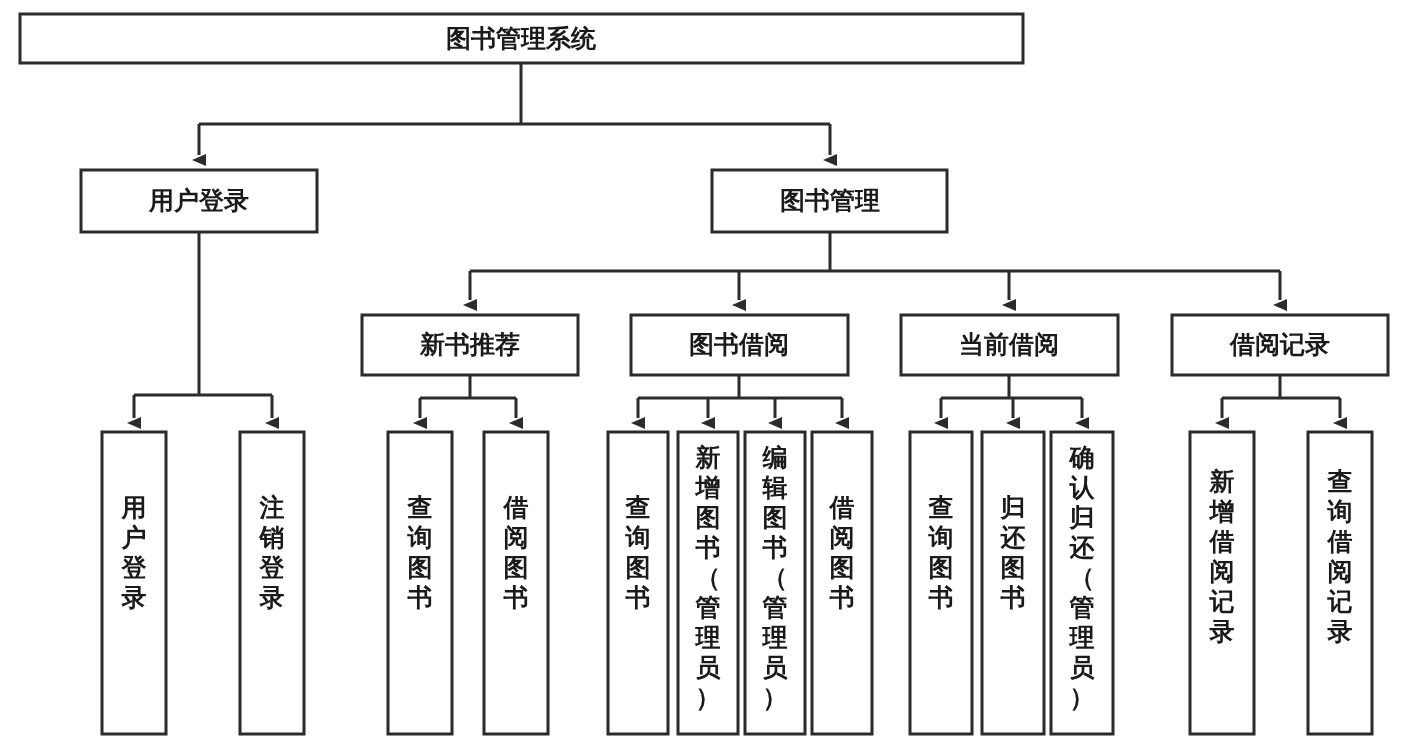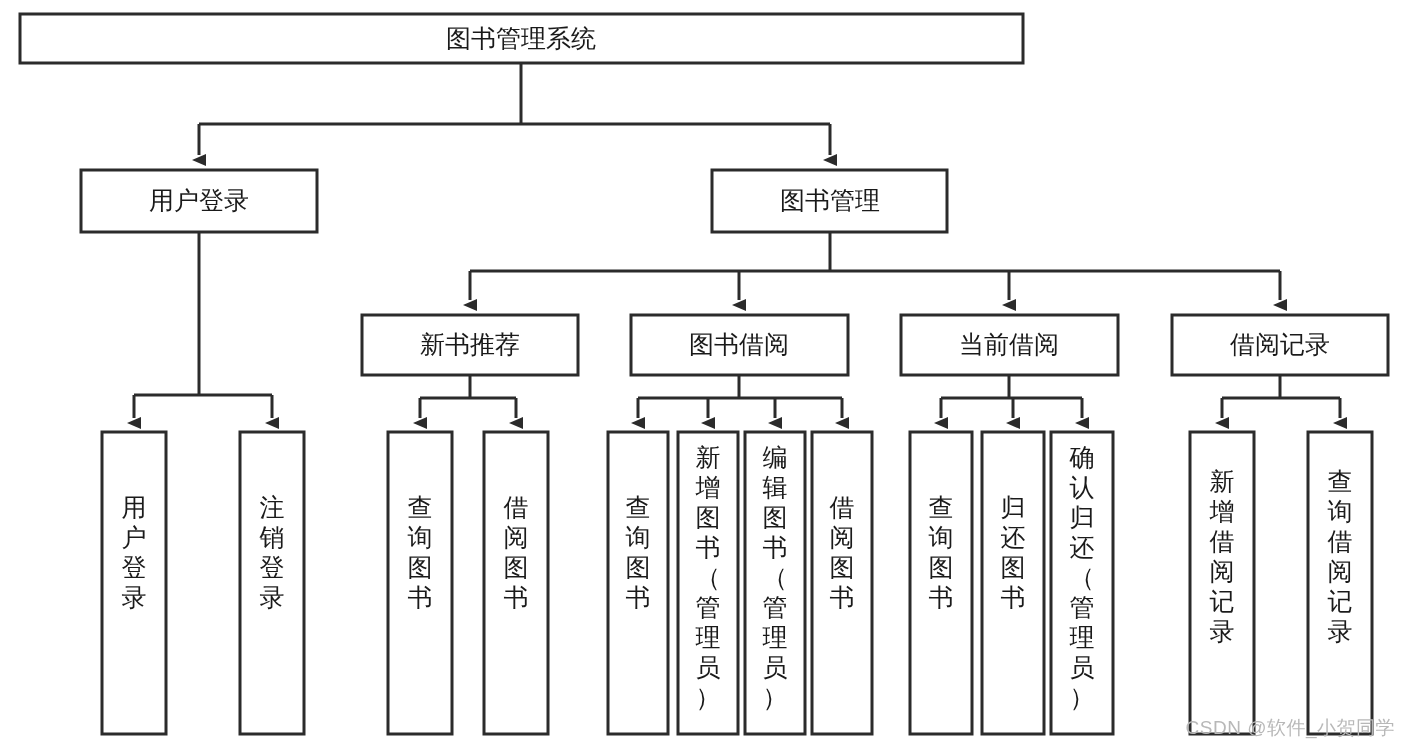--- a/index.html
+++ b/index.html
@@ -11,20 +11,21 @@
     width: 1405px;
     height: 747px;
     font-family: "Liberation Sans", "DejaVu Sans", sans-serif;
     overflow: hidden;
     position: relative;
   }
   #diagram-root {
     position: relative;
     width: 1405px;
     height: 747px;
+    font-weight: bold;
   }
   svg.flow {
     position: absolute;
     top: 0;
     left: 0;
     width: 1405px;
     height: 747px;
   }
   .node-box {
     fill: #ffffff;
@@ -227,15 +228,14 @@
       <text class="node-label-v" x="1222" y="490"><tspan x="1222" y="490">新</tspan><tspan x="1222" y="520">增</tspan><tspan x="1222" y="550">借</tspan><tspan x="1222" y="580">阅</tspan><tspan x="1222" y="610">记</tspan><tspan x="1222" y="640">录</tspan></text>
     </g>
 
     <g>
       <rect class="node-box" x="1308" y="432" width="64" height="302"></rect>
       <text class="node-label-v" x="1340" y="490"><tspan x="1340" y="490">查</tspan><tspan x="1340" y="520">询</tspan><tspan x="1340" y="550">借</tspan><tspan x="1340" y="580">阅</tspan><tspan x="1340" y="610">记</tspan><tspan x="1340" y="640">录</tspan></text>
     </g>
 
   </svg>
 
-  <div class="watermark">CSDN @软件_小贺同学</div>
 
 </div>
 
 </body></html>

